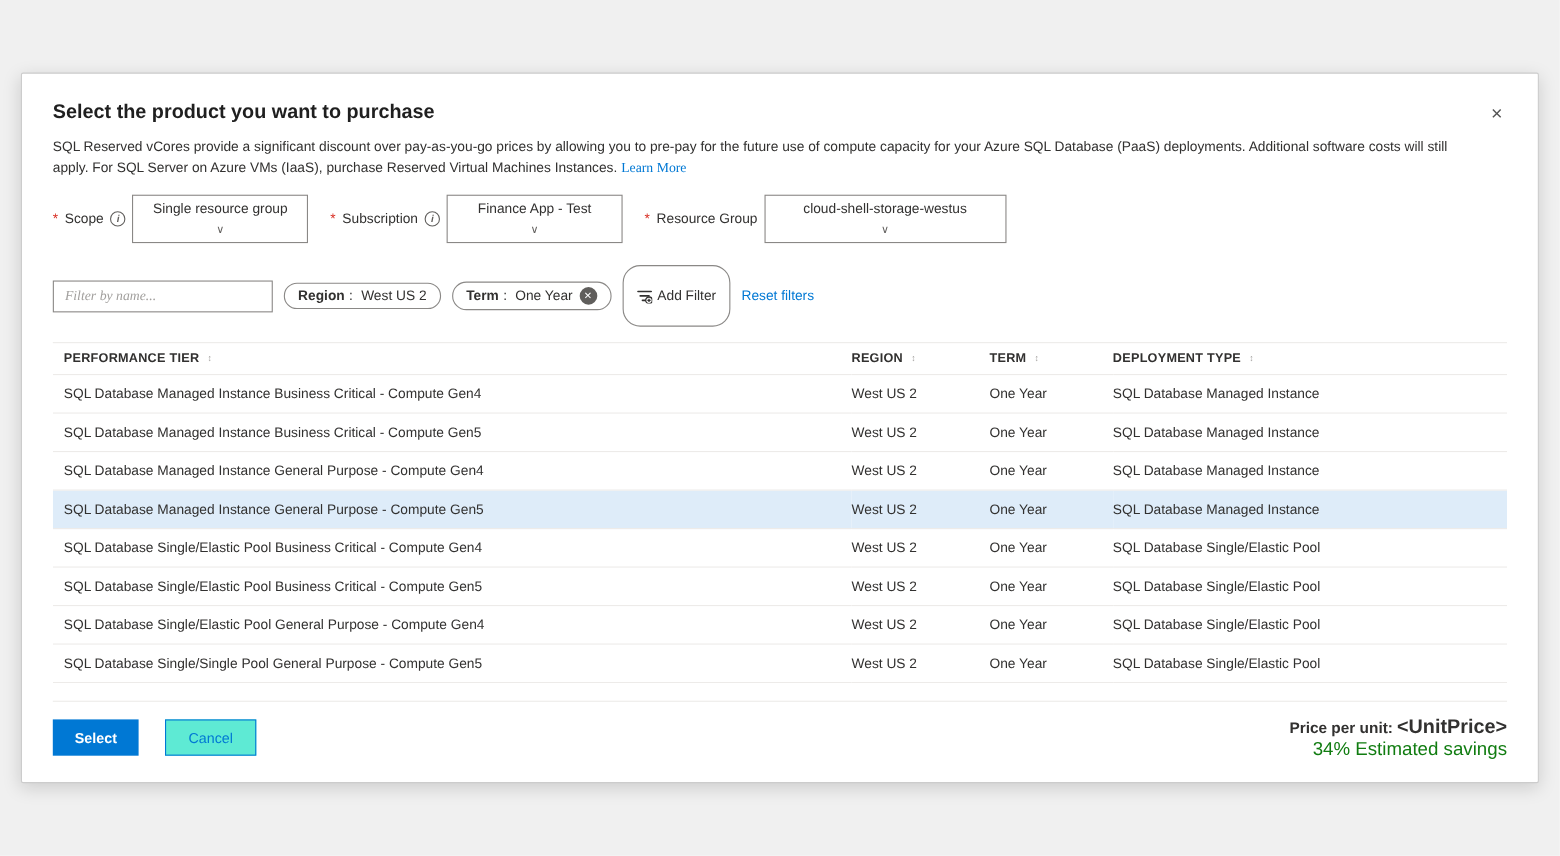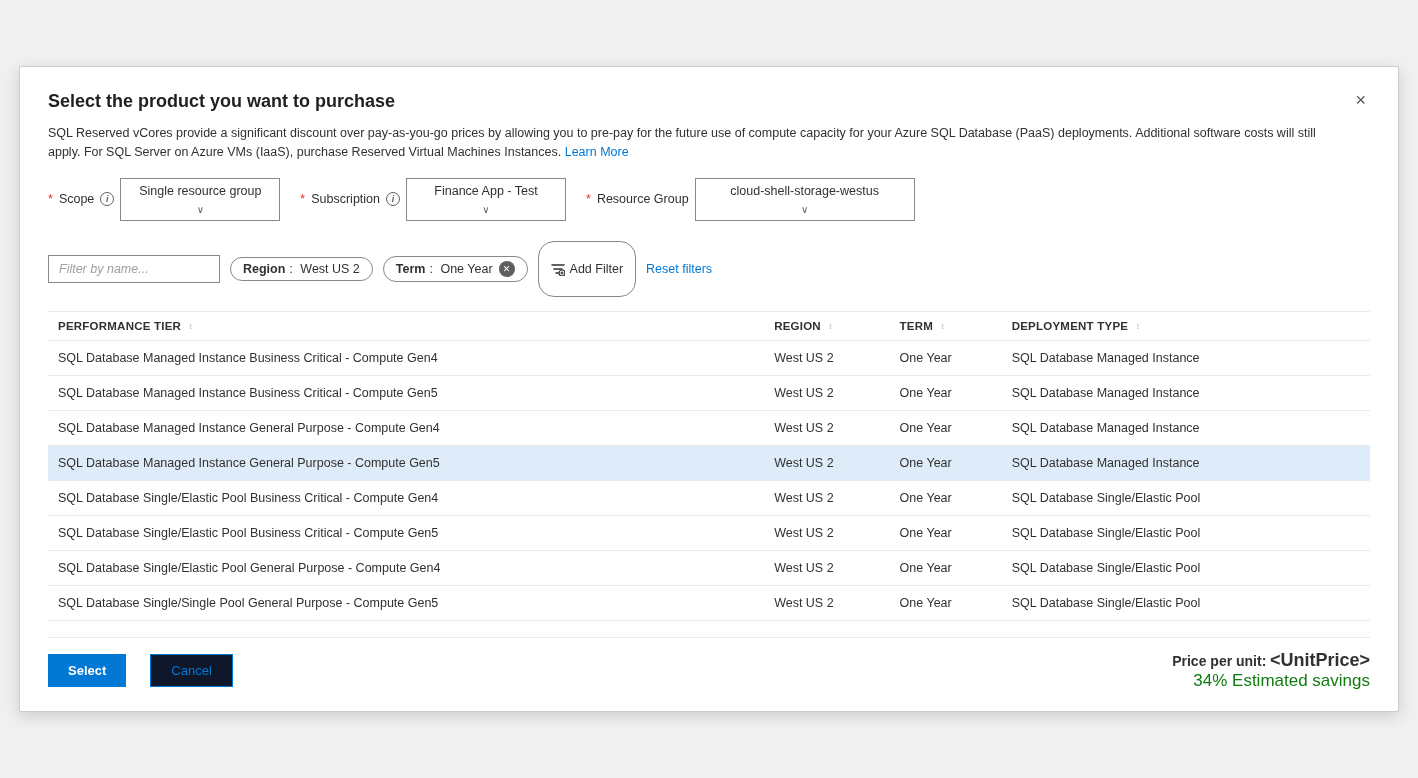--- a/index.html
+++ b/index.html
@@ -18,21 +18,21 @@
       border-radius: 2px;
       width: 1380px;
       max-width: 98vw;
       padding: 24px 28px 20px 28px;
       position: relative;
       box-shadow: 0 4px 16px rgba(0,0,0,0.15);
     }
     .dialog-header {
       display: flex;
       justify-content: space-between;
-      align-items: flex-start;
+      align-items: flex-end;
       margin-bottom: 12px;
     }
     .dialog-title {
       font-size: 18px;
       font-weight: 600;
       color: #1f1f1f;
     }
     .close-btn {
       background: none;
       border: none;
@@ -45,20 +45,21 @@
     .description {
       font-size: 12.5px;
       color: #323130;
       line-height: 1.5;
       margin-bottom: 16px;
       max-width: 1300px;
     }
     .learn-more {
       color: #0078d4;
       text-decoration: none;
+      font-family: Liberation Serif, serif;
     }
     .scope-row {
       display: flex;
       align-items: center;
       gap: 20px;
       margin-bottom: 20px;
       flex-wrap: wrap;
     }
     .scope-group {
       display: flex;
@@ -108,22 +109,23 @@
       align-items: center;
       gap: 10px;
       margin-bottom: 14px;
       flex-wrap: wrap;
     }
     .filter-input {
       border: 1px solid #8a8886;
       padding: 6px 10px;
       font-size: 12.5px;
       color: #737373;
-      width: 172px;
+      width: 200px;
       outline: none;
+      font-family: Liberation Serif, serif;
     }
     .filter-input::placeholder { color: #a19f9d; font-style: italic; }
     .filter-chip {
       display: flex;
       align-items: center;
       gap: 4px;
       border: 1px solid #8a8886;
       border-radius: 16px;
       padding: 4px 12px;
       font-size: 12.5px;
@@ -223,21 +225,21 @@
     .select-btn {
       background: #0078d4;
       color: #fff;
       border: none;
       padding: 8px 20px;
       font-size: 13px;
       font-weight: 600;
       cursor: pointer;
     }
     .cancel-btn {
-      background: #0f172a;
+      background: #5eead4;
       color: #0078d4;
       border: 1px solid #0078d4;
       padding: 8px 20px;
       font-size: 13px;
       cursor: pointer;
     }
     .footer-right {
       text-align: right;
     }
     .price-per-unit {

